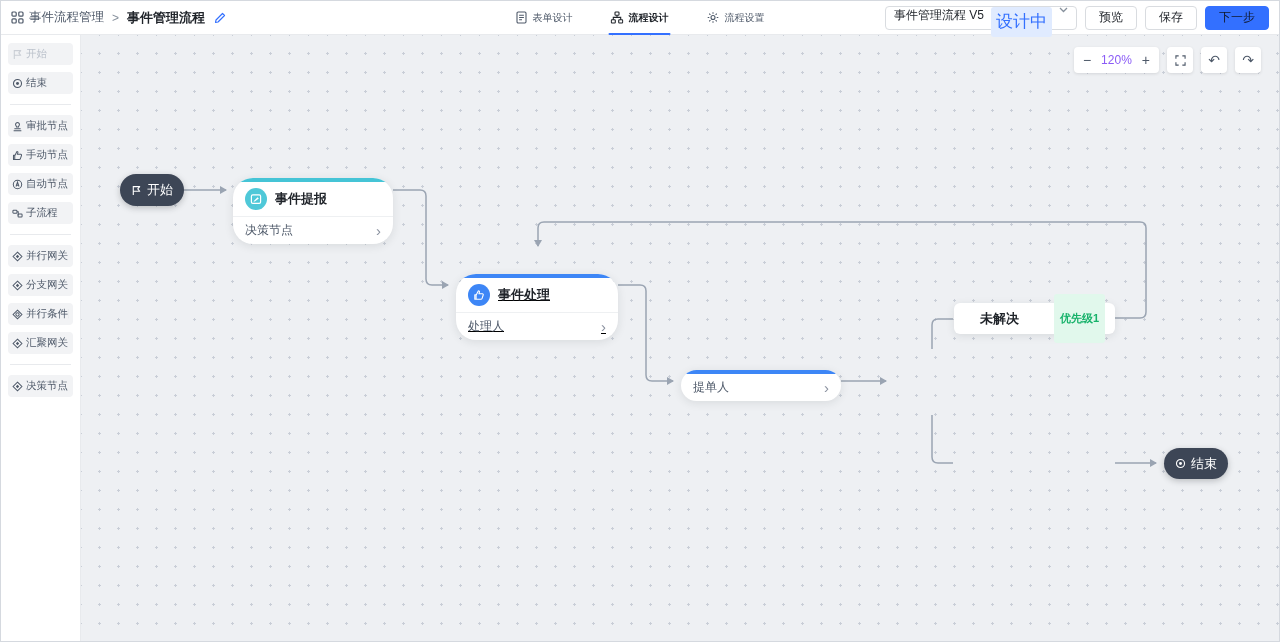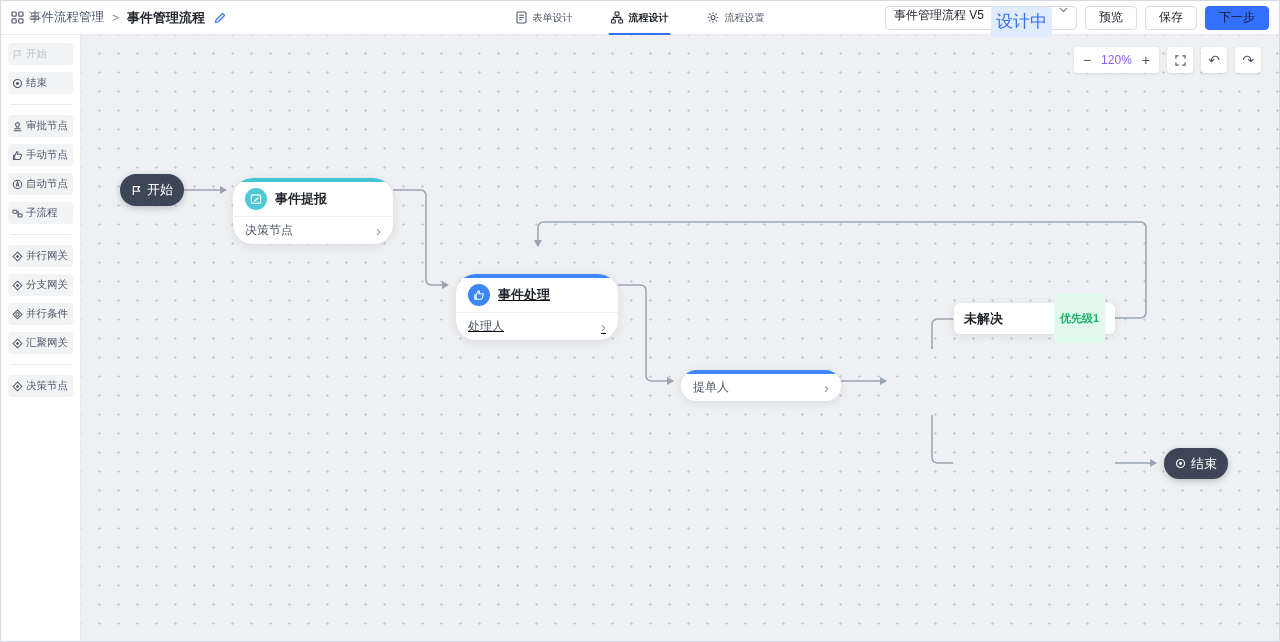--- a/index.html
+++ b/index.html
@@ -46,21 +46,21 @@
   .flow-card .title { font-size:13px; font-weight:bold; color:#1f2329; }
   .flow-card .row { display:flex; align-items:center; justify-content:space-between; padding:5px 12px; }
   .flow-card .assignee { font-size:12px; color:#4e5969; }
   .flow-card .chev { color:#8a919f; font-size:15px; line-height:1; }
 
   .diamond-wrap { position:absolute; width:72px; height:72px; cursor:pointer; }
   .diamond-shape { position:absolute; left:50%; top:50%; width:51px; height:51px; margin:-25.5px 0 0 -25.5px; background:#fff; transform:rotate(45deg); border-radius:7px; box-shadow:0 2px 8px rgba(31,35,41,.12); }
   .diamond-content { position:absolute; inset:0; display:flex; align-items:center; justify-content:center; gap:4px; font-size:13px; font-weight:bold; color:#1f2329; }
 
   .branch-label { position:absolute; width:161px; height:31px; background:#fff; border-radius:6px; box-shadow:0 2px 8px rgba(31,35,41,.10); display:flex; align-items:center; justify-content:space-between; padding:0 10px; cursor:pointer; }
-  .branch-label .bl-text { font-size:13px; font-weight:bold; color:#1f2329; }
+  .branch-label .bl-text { font-size:13px; font-weight:bold; color:#1f2329;margin-left:16px; }
   .badge-green { background:#e1f8ec; color:#17b26a; font-size:11px; font-weight:bold; padding:17px 6px; border-radius:3px; }
 
   .zoom-toolbar { position:absolute; top:12px; right:18px; display:flex; gap:8px; align-items:center; }
   .zt-box { background:#fff; border-radius:4px; box-shadow:0 1px 3px rgba(31,35,41,.12); height:26px; display:flex; align-items:center; justify-content:center; color:#4e5969; }
   .zt-group { padding:0 9px; gap:10px; }
   .zt-btn { width:26px; cursor:pointer; font-size:14px; }
   .zt-sym { cursor:pointer; font-size:14px; line-height:1; }
   .zt-level { font-size:12px; color:#8b5cf6; }
 </style>
 </head>

